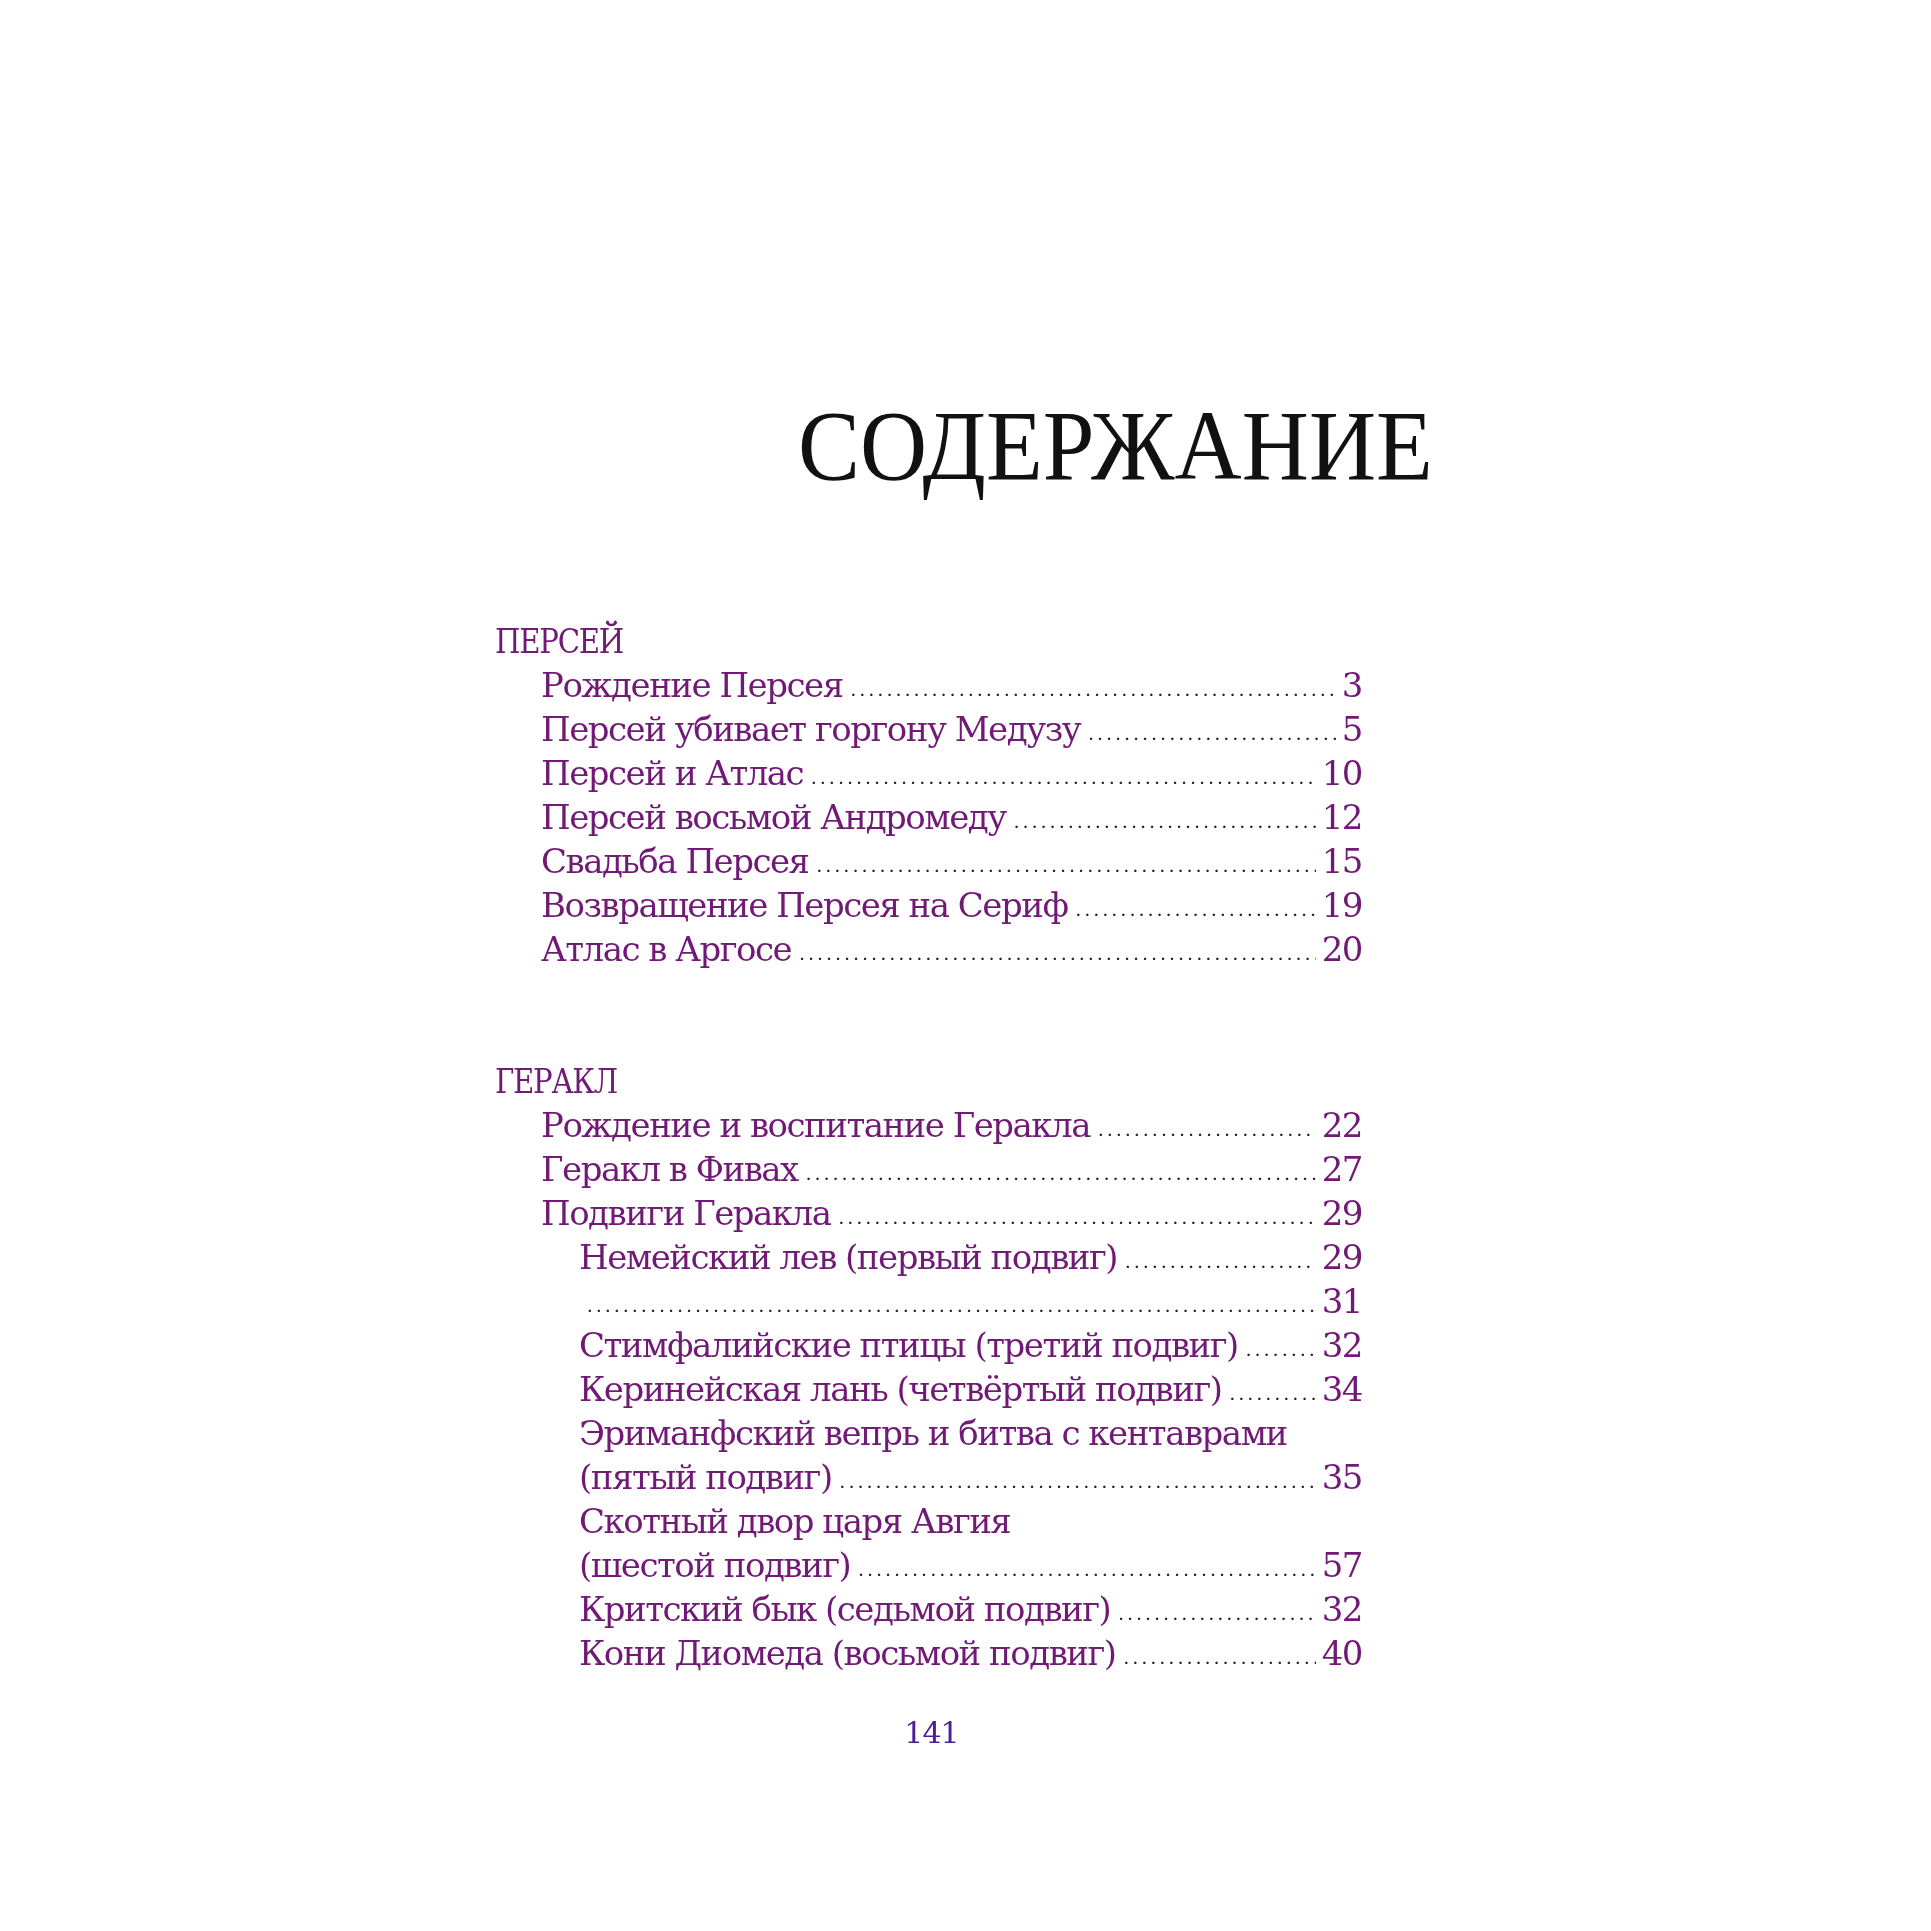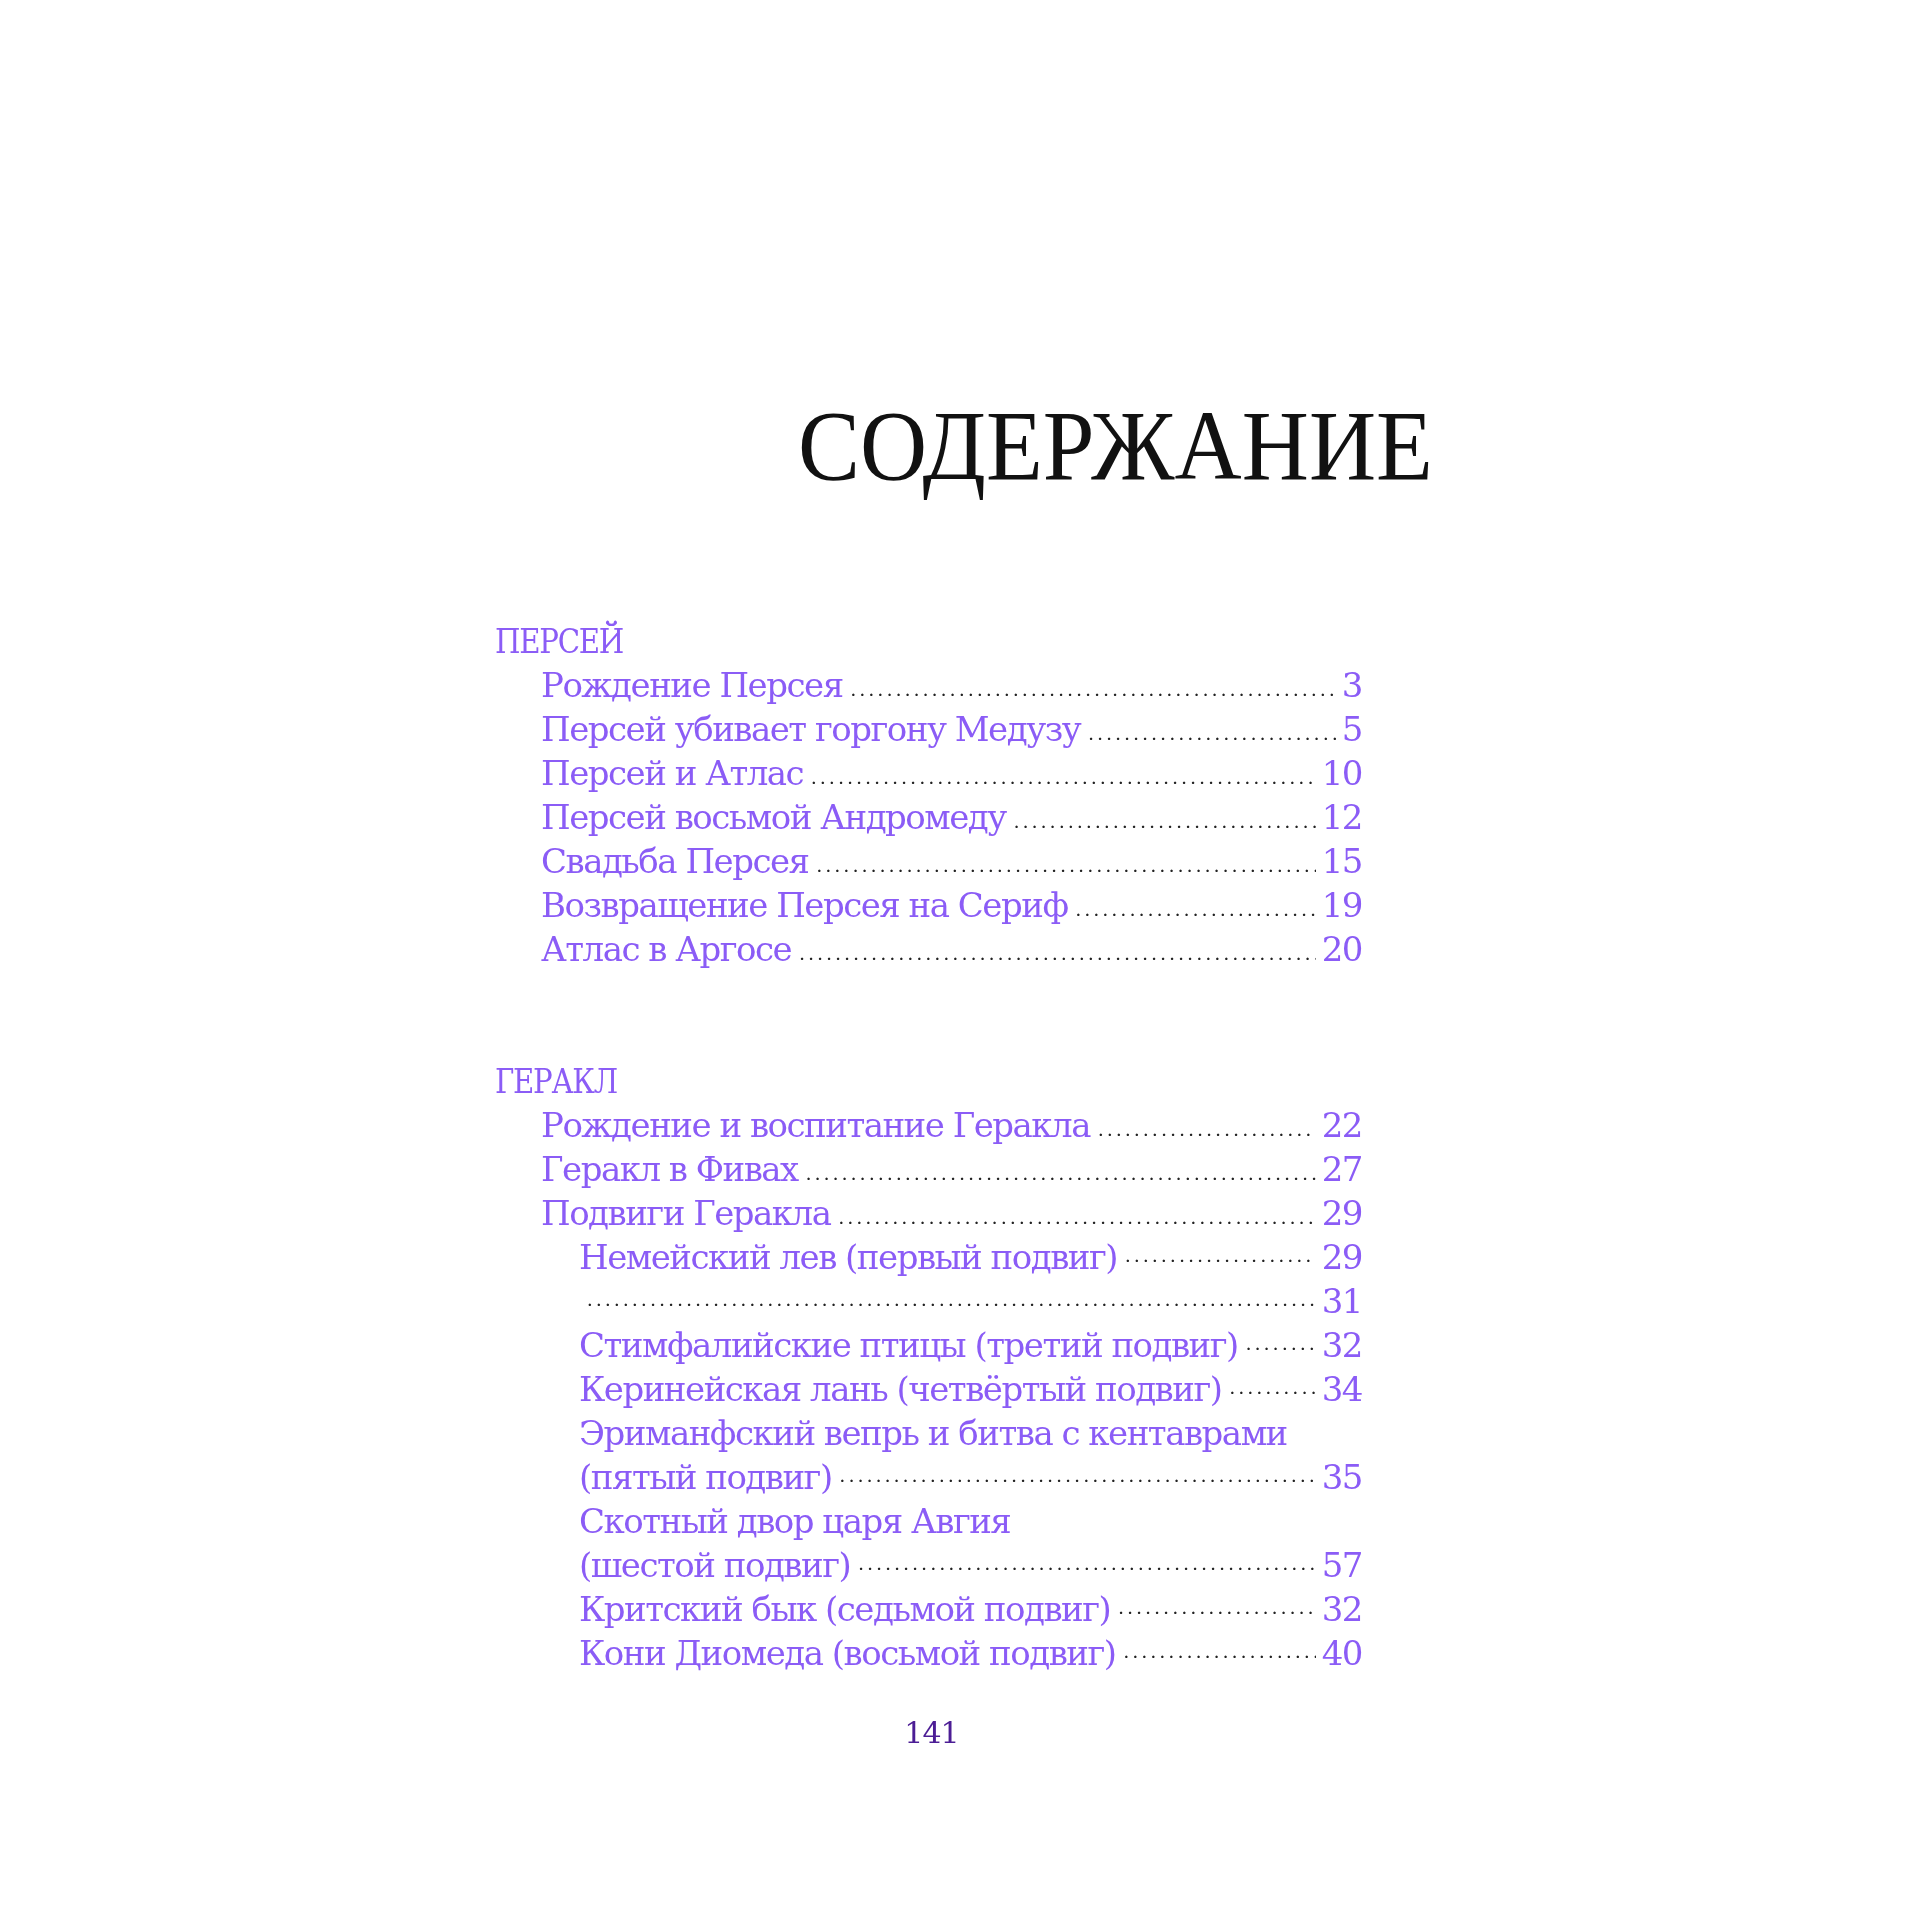--- a/index.html
+++ b/index.html
@@ -29,41 +29,41 @@
       color: #111111;
       transform: scaleX(0.93);
       transform-origin: left top;
     }
     .toc {
       position: absolute;
       left: 495px;
       width: 867px;
       font-family: "DejaVu Serif", "Liberation Serif", serif;
       font-size: 34px;
-      color: #8b5cf6;
+      color: #701a75;
     }
     .toc.section-perseus { top: 619px; }
     .toc.section-heracles { top: 1059px; }
 
     .toc-heading {
       height: 44px;
       line-height: 44px;
       white-space: nowrap;
       transform: scaleX(0.86);
       transform-origin: left center;
     }
     .toc-row {
       display: flex;
       align-items: baseline;
       height: 44px;
       line-height: 44px;
       white-space: nowrap;
       margin-left: 46px;
     }
-    .toc-row.indent { padding-left: 38px; align-items: center; }
+    .toc-row.indent { padding-left: 38px; }
     .toc-row .title {
       flex: 0 0 auto;
       display: inline-block;
       transform-origin: left center;
     }
     .toc-row .leader {
       flex: 1 1 auto;
       overflow: hidden;
       margin: 0 5.8px 0 7.7px;
       font-size: 19.3px;

